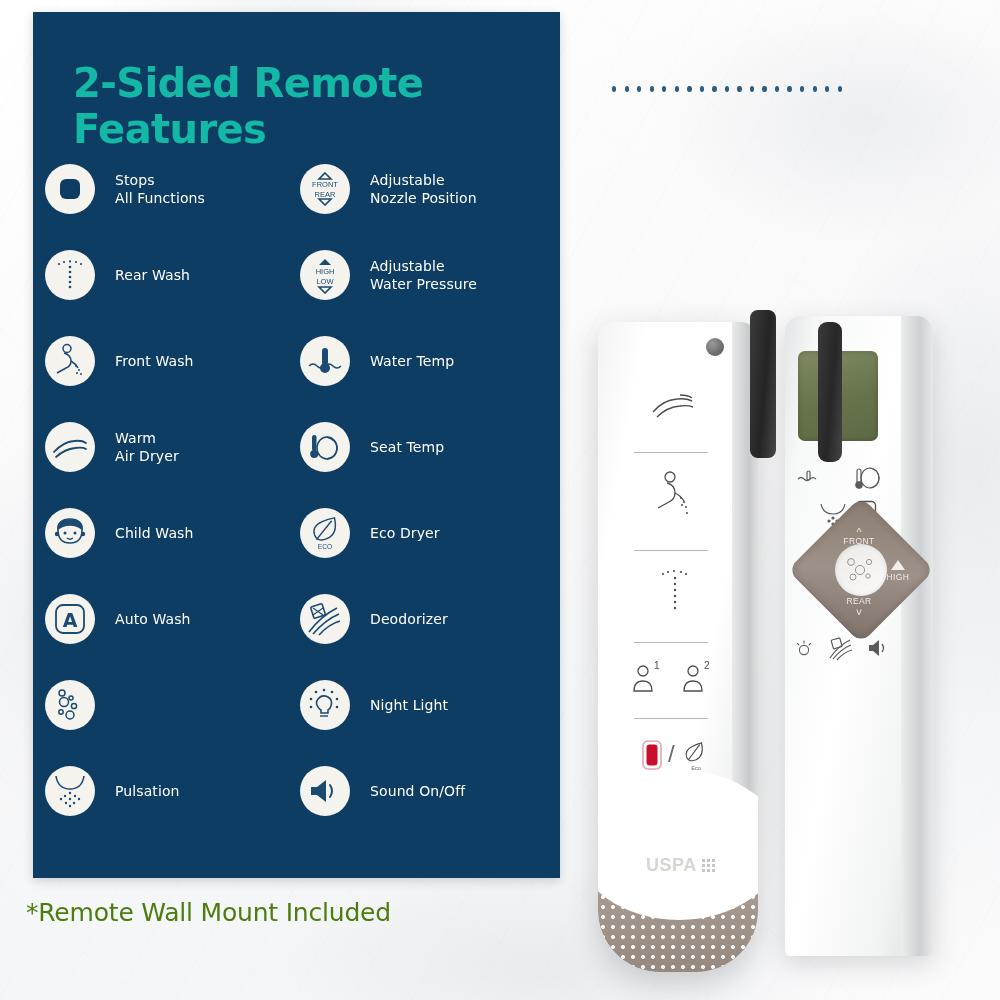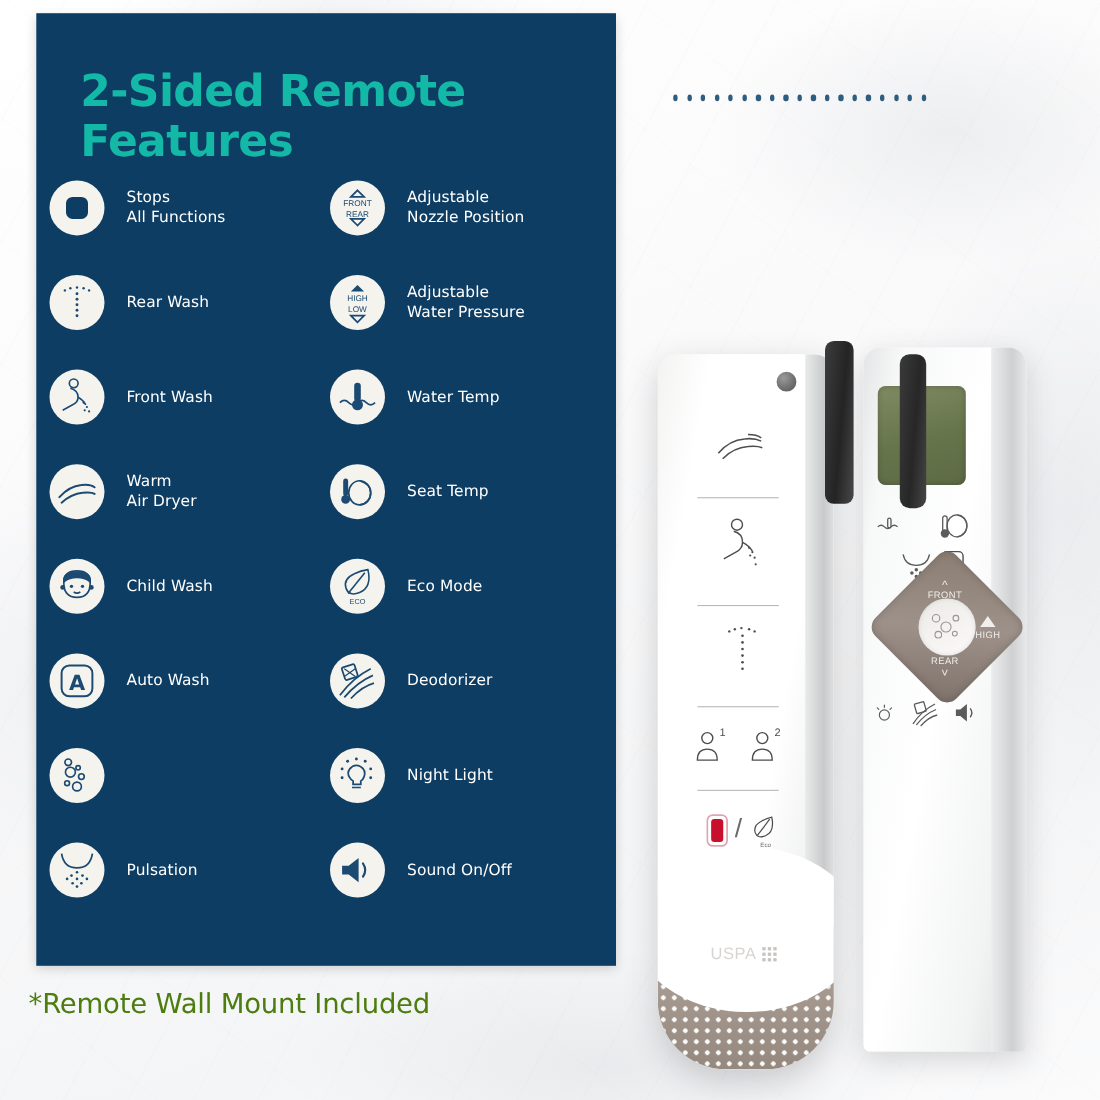--- a/index.html
+++ b/index.html
@@ -89,21 +89,21 @@
   #dots-band{position:absolute;left:0;bottom:0;width:160px;height:130px;
     background:linear-gradient(180deg,#b3a79d 0%,#a1948a 60%,#95887e 100%);}
   #dots-band:before{content:"";position:absolute;inset:0;
     background-image:radial-gradient(circle,#fdfdfc 1.9px, rgba(255,255,255,0) 2.2px);
     background-size:10px 10px;
     -webkit-mask-image:linear-gradient(185deg, rgba(0,0,0,0) 4%, #000 46%);
             mask-image:linear-gradient(185deg, rgba(0,0,0,0) 4%, #000 46%);}
   #dots-swoop{position:absolute;left:-22px;bottom:52px;width:206px;height:150px;border-radius:50%;
     background:#ffffff;}
   #logo{position:absolute;left:48px;bottom:96px;display:flex;align-items:center;gap:5px;opacity:.55;}
-  #logo-text{color:#b9b3ac;font-size:15px;font-weight:400;letter-spacing:.5px;
+  #logo-text{color:#b9b3ac;font-size:18px;font-weight:700;letter-spacing:.5px;
     font-family:"Liberation Sans",sans-serif;}
   #logo-dots{display:grid;grid-template-columns:repeat(3,3px);gap:2px;}
   #logo-dots i{width:3px;height:3px;background:#9b958f;display:block;}
 </style>
 </head>
 <body>
 
 <div id="bg"></div>
 
 <div id="panel">
@@ -246,21 +246,21 @@
       <div class="flabel">Child Wash</div>
     </div>
     <div class="feat">
       <div class="ibox">
         <svg width="34" height="36" viewBox="0 0 34 38" fill="none" stroke="#1b4a72" stroke-width="1.5" font-family="Liberation Sans, sans-serif">
           <path d="M27 3 q4 17 -8 22 q-10 4 -13 -4 q-3 -9 8 -14 q6 -3 13 -4z"></path>
           <path d="M24 6 L8 26"></path>
           <text x="17" y="36" font-size="7" fill="#1b4a72" stroke="none" text-anchor="middle">ECO</text>
         </svg>
       </div>
-      <div class="flabel">Eco Mode</div>
+      <div class="flabel">Eco Dryer</div>
     </div>
     <div class="feat">
       <div class="ibox">
         <svg width="32" height="32" viewBox="0 0 32 32" fill="none" stroke="#1b4a72" stroke-width="1.8" font-family="DejaVu Sans, sans-serif">
           <rect x="2" y="2" width="28" height="28" rx="7"></rect>
           <text x="16" y="24" font-size="19" font-weight="700" fill="#1b4a72" stroke="none" text-anchor="middle">A</text>
         </svg>
       </div>
       <div class="flabel">Auto Wash</div>
     </div>

